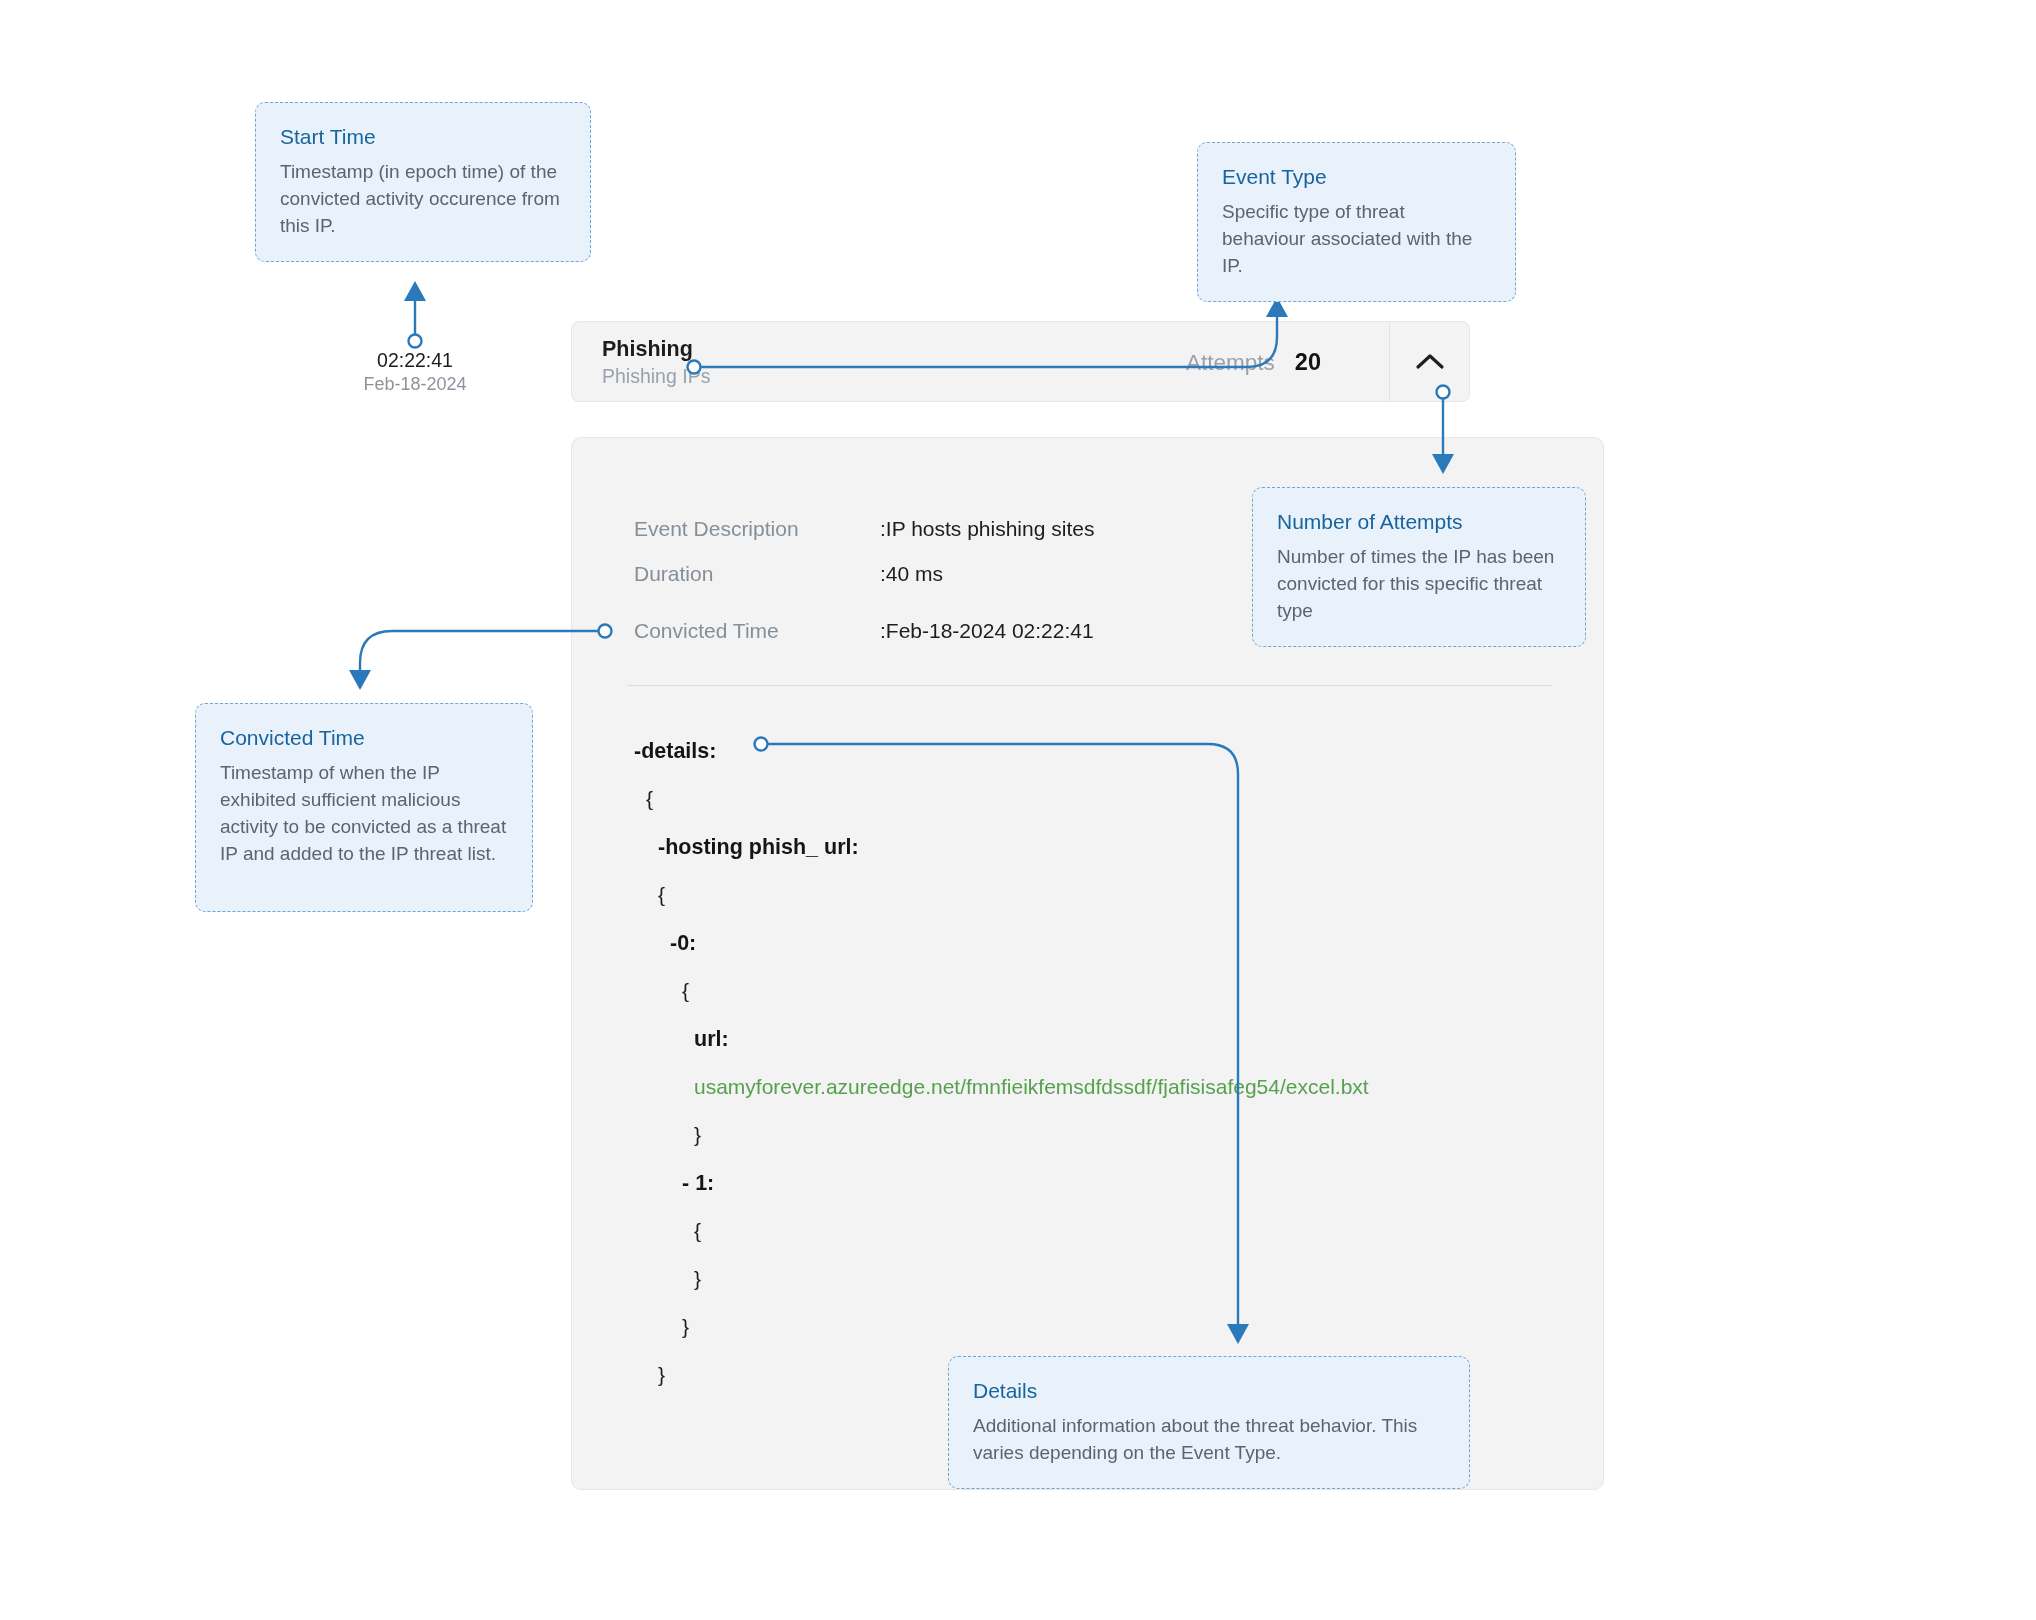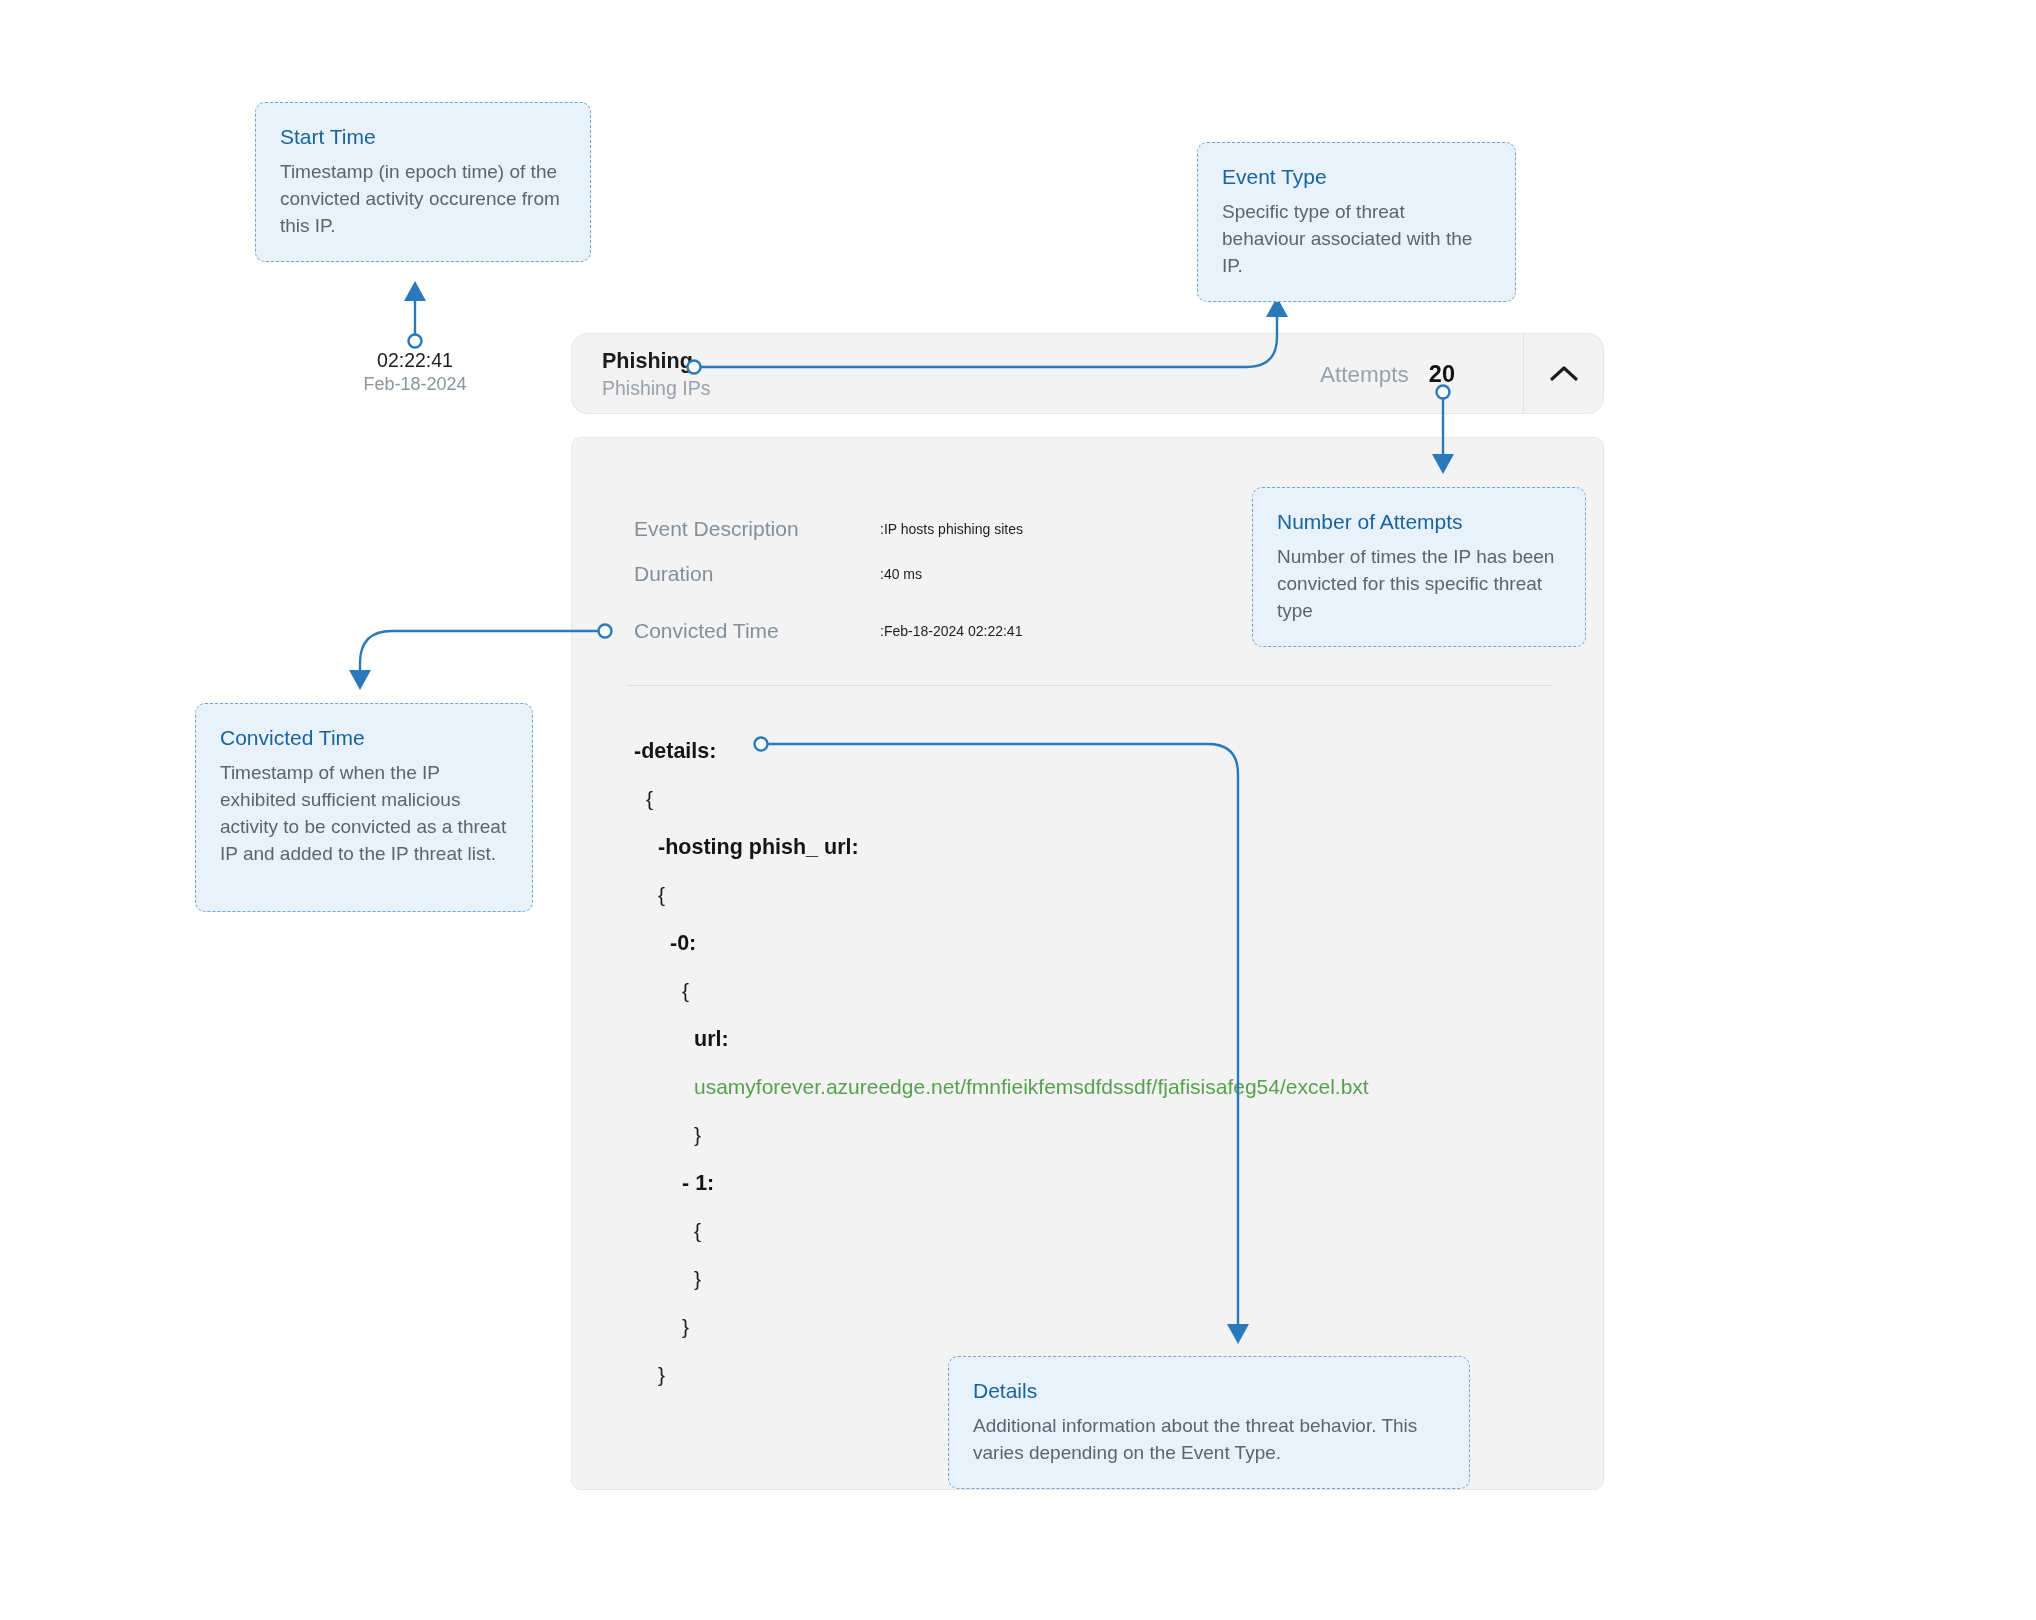--- a/index.html
+++ b/index.html
@@ -26,41 +26,41 @@
     padding:22px 24px;}
   .callout-title{color:var(--title-blue);font-weight:normal;font-size:21px;margin-bottom:9px;}
   .callout-body{color:var(--body-gray);font-size:19px;line-height:27px;}
 
   
   .ts{position:absolute;left:330px;top:348px;width:170px;text-align:center;z-index:6;}
   .ts-time{color:var(--text-dark);font-size:19.5px;line-height:24px;}
   .ts-date{color:#8b949c;font-size:18px;line-height:24px;}
 
   
-  .header-panel{position:absolute;left:571px;top:333px;width:1033px;height:81px;
-    background:var(--panel-bg);border:1px solid var(--panel-border);border-radius:16px;z-index:1;}
+  .header-panel{position:absolute;left:571px;top:321px;width:899px;height:81px;
+    background:var(--panel-bg);border:1px solid var(--panel-border);border-radius:8px;z-index:1;}
   .header-inner{position:relative;z-index:6;height:100%;}
   .header-title{position:absolute;left:30px;top:50%;transform:translateY(-50%);}
   .header-title .evt{color:#1c1c1c;font-weight:bold;font-size:21.5px;line-height:26px;}
   .header-title .sub{color:var(--muted-gray);font-size:19.5px;line-height:24px;margin-top:2px;}
   .attempts{position:absolute;right:148px;top:50%;transform:translateY(-50%);
     display:flex;align-items:baseline;gap:20px;}
   .attempts .lbl{color:var(--muted-gray);font-size:22.5px;}
   .attempts .val{color:#121315;font-size:23.5px;font-weight:bold;}
   .hdr-divider{position:absolute;right:79px;top:0;bottom:0;width:1px;background:#e2e2e5;}
   .chevron-btn{position:absolute;right:0;top:0;width:79px;height:100%;
     display:flex;align-items:center;justify-content:center;cursor:pointer;background:transparent;border:none;}
 
   
   .body-panel{position:absolute;left:571px;top:437px;width:1033px;height:1053px;
     background:var(--panel-bg);border:1px solid var(--panel-border);border-radius:10px;z-index:1;}
   .body-inner{position:relative;z-index:6;width:100%;height:100%;}
   .field-row{position:absolute;left:62px;right:30px;height:30px;}
   .field-row .f-label{position:absolute;left:0;color:var(--label-gray);font-size:21px;line-height:30px;}
-  .field-row .f-value{position:absolute;left:246px;color:var(--text-dark);font-size:14px;line-height:30px;}
+  .field-row .f-value{position:absolute;left:246px;color:var(--text-dark);font-size:21px;line-height:30px;}
   .row-0{top:76px;} .row-1{top:121px;} .row-2{top:178px;}
   .separator{position:absolute;left:55px;top:247px;width:925px;height:1px;background:#dcdce0;}
 
   
   .code-block{position:absolute;left:62px;top:289px;width:950px;}
   .code-line{height:48px;line-height:48px;white-space:nowrap;font-size:21px;}
   .cp-bold{color:#131517;font-weight:bold;font-size:21.5px;}
   .cp-plain{color:#1b1d1f;}
   .cp-green{color:var(--green);}
 </style>

